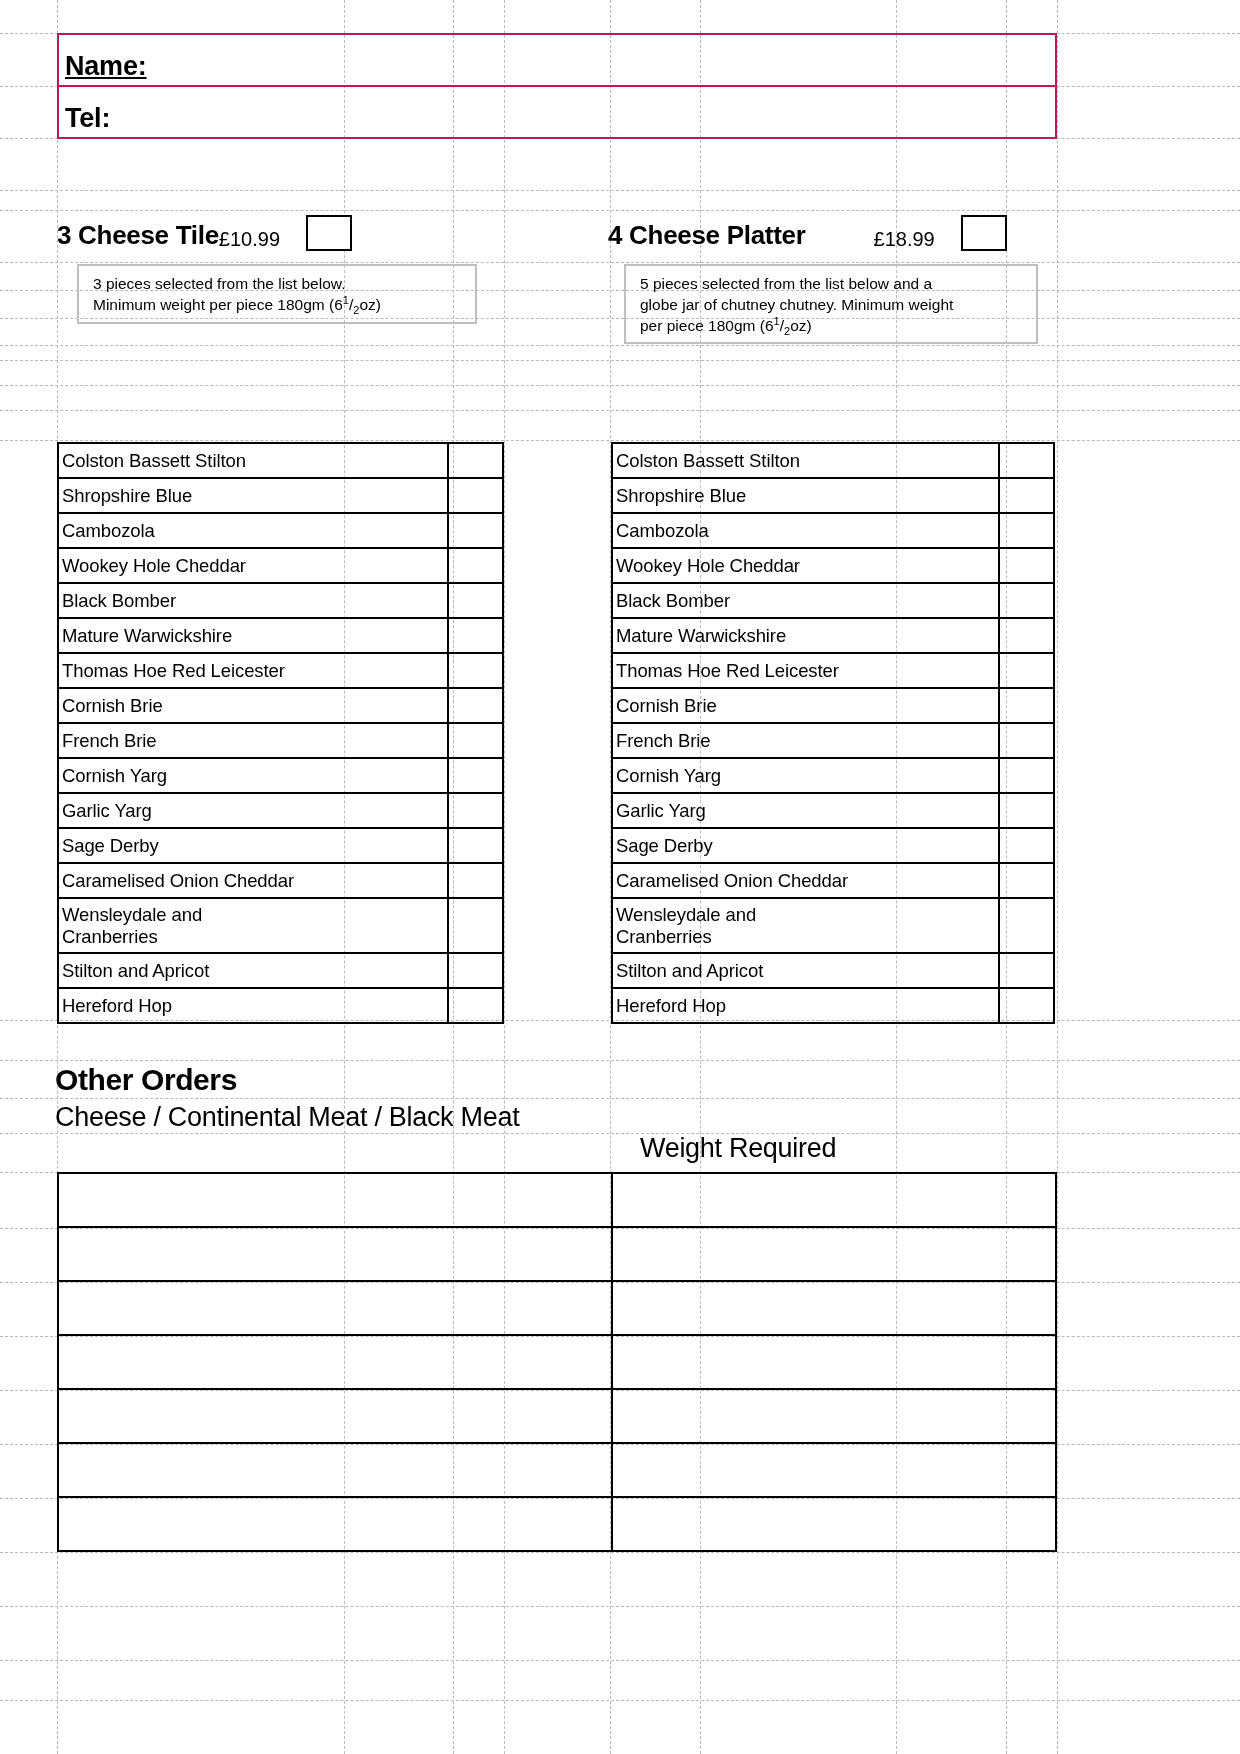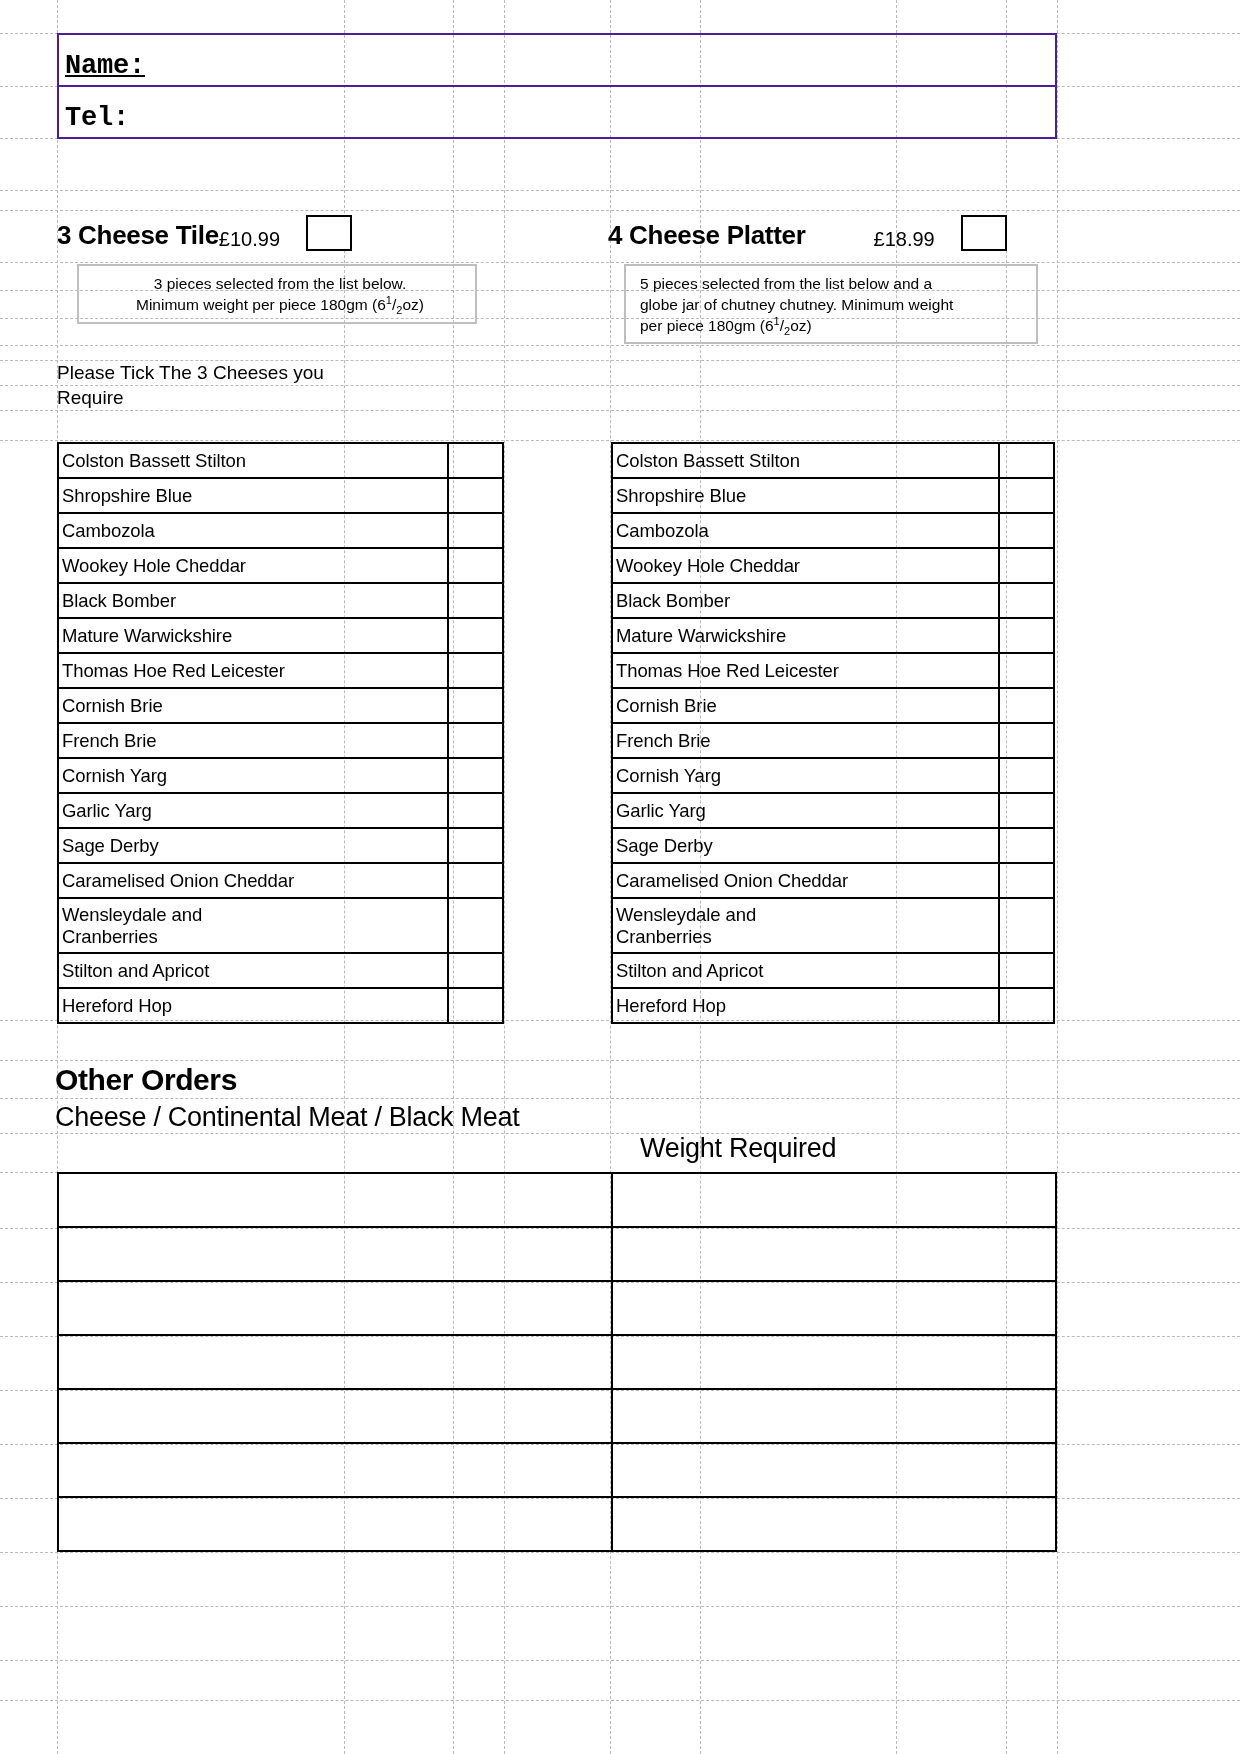--- a/index.html
+++ b/index.html
@@ -47,25 +47,24 @@
 
   
   .hdr-table {
     position: absolute;
     left: 57px;
     top: 33px;
     width: 1000px;
     border-collapse: collapse;
   }
   .hdr-table td {
-    border: 2px solid #4c1d95;
+    border: 2px solid #be185d;
     height: 50px;
     padding: 0 4px 0 6px;
     vertical-align: bottom;
-    font-family: Liberation Mono, monospace;
   }
   .hdr-label {
     font-size: 27px;
     font-weight: bold;
     line-height: 30px;
     letter-spacing: -0.2px;
     display: inline-block;
     position: relative;
     top: -4px;
   }
@@ -238,26 +237,25 @@
       </tr>
     </tbody>
   </table>
 
   <div class="prod" style="left:57px; top:215px; width:505px;">
     <span class="prod-title">3 Cheese Tile</span>
     <span class="prod-price" style="">£10.99</span>
     <span class="prod-box" style="margin-left:26px;"></span>
   </div>
 
-  <div class="desc" style="left:77px; top:264px; width:400px; height:60px;text-align:center;">
+  <div class="desc" style="left:77px; top:264px; width:400px; height:60px;">
     <div>3 pieces selected from the list below.</div>
     <div><span>Minimum  weight per piece 180gm (6</span><span class="frac">1</span>/<span class="frac-d">2</span><span>oz)</span></div>
   </div>
 
-  <div class="tick-note" style="left:57px; top:360px;">Please Tick The 3 Cheeses you Require</div>
 
   <div class="prod" style="left:608px; top:215px; width:450px;">
     <span class="prod-title">4 Cheese Platter</span>
     <span class="prod-price" style="margin-left:68px;">£18.99</span>
     <span class="prod-box" style="margin-left:26px;"></span>
   </div>
 
   <div class="desc" style="left:624px; top:264px; width:414px; height:80px;">
     <div>5 pieces selected from the list below and a</div>
     <div>globe jar of chutney chutney. Minimum  weight</div>

